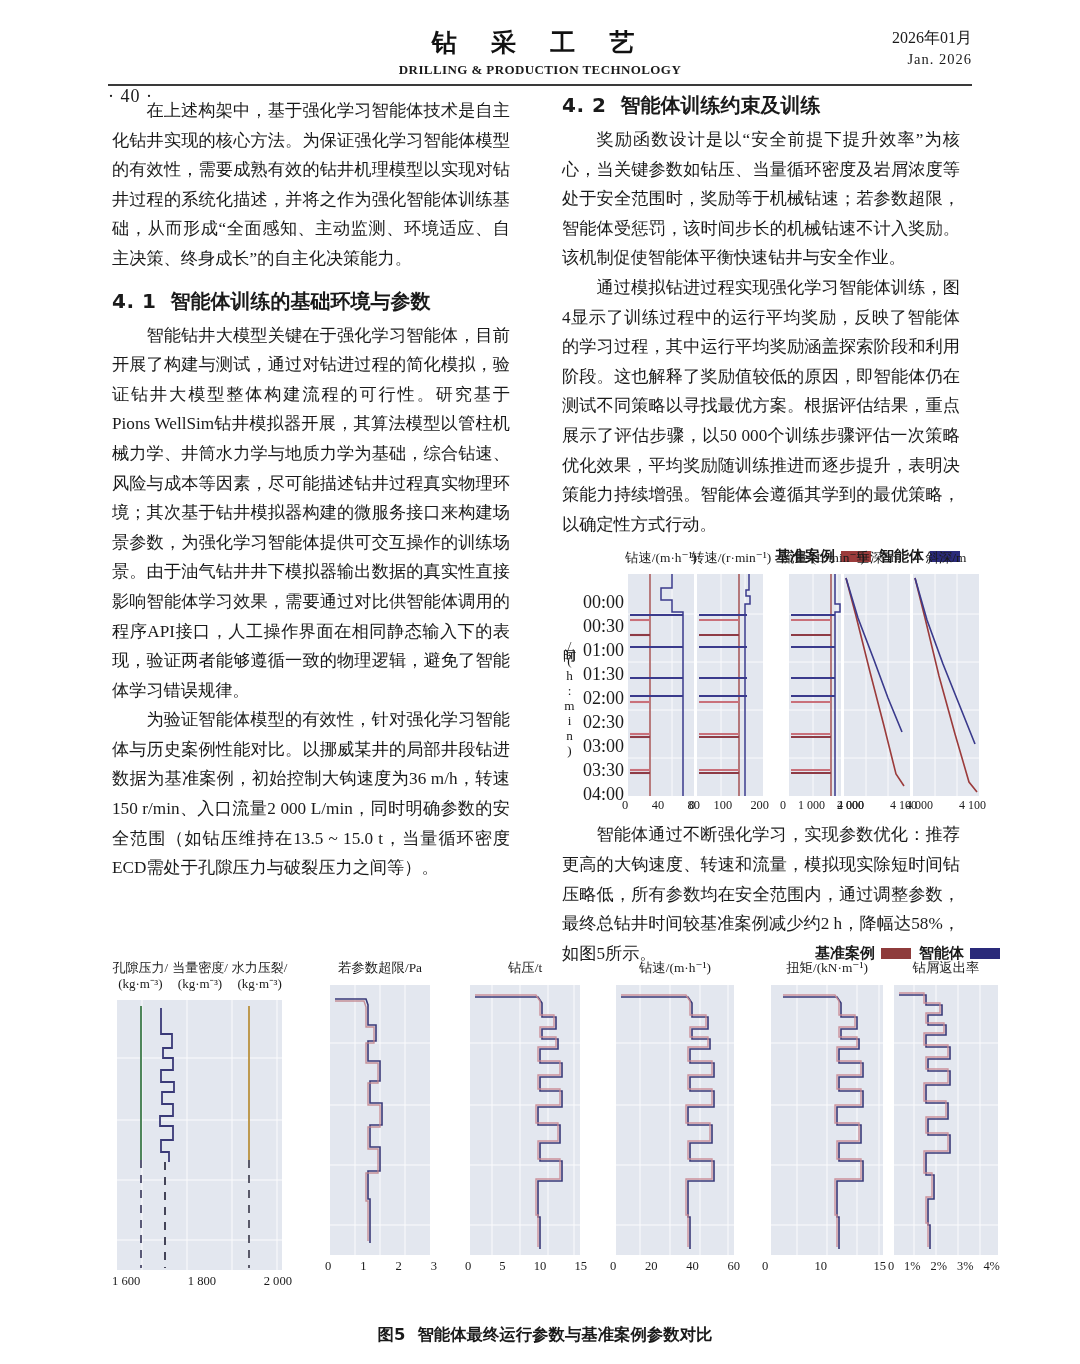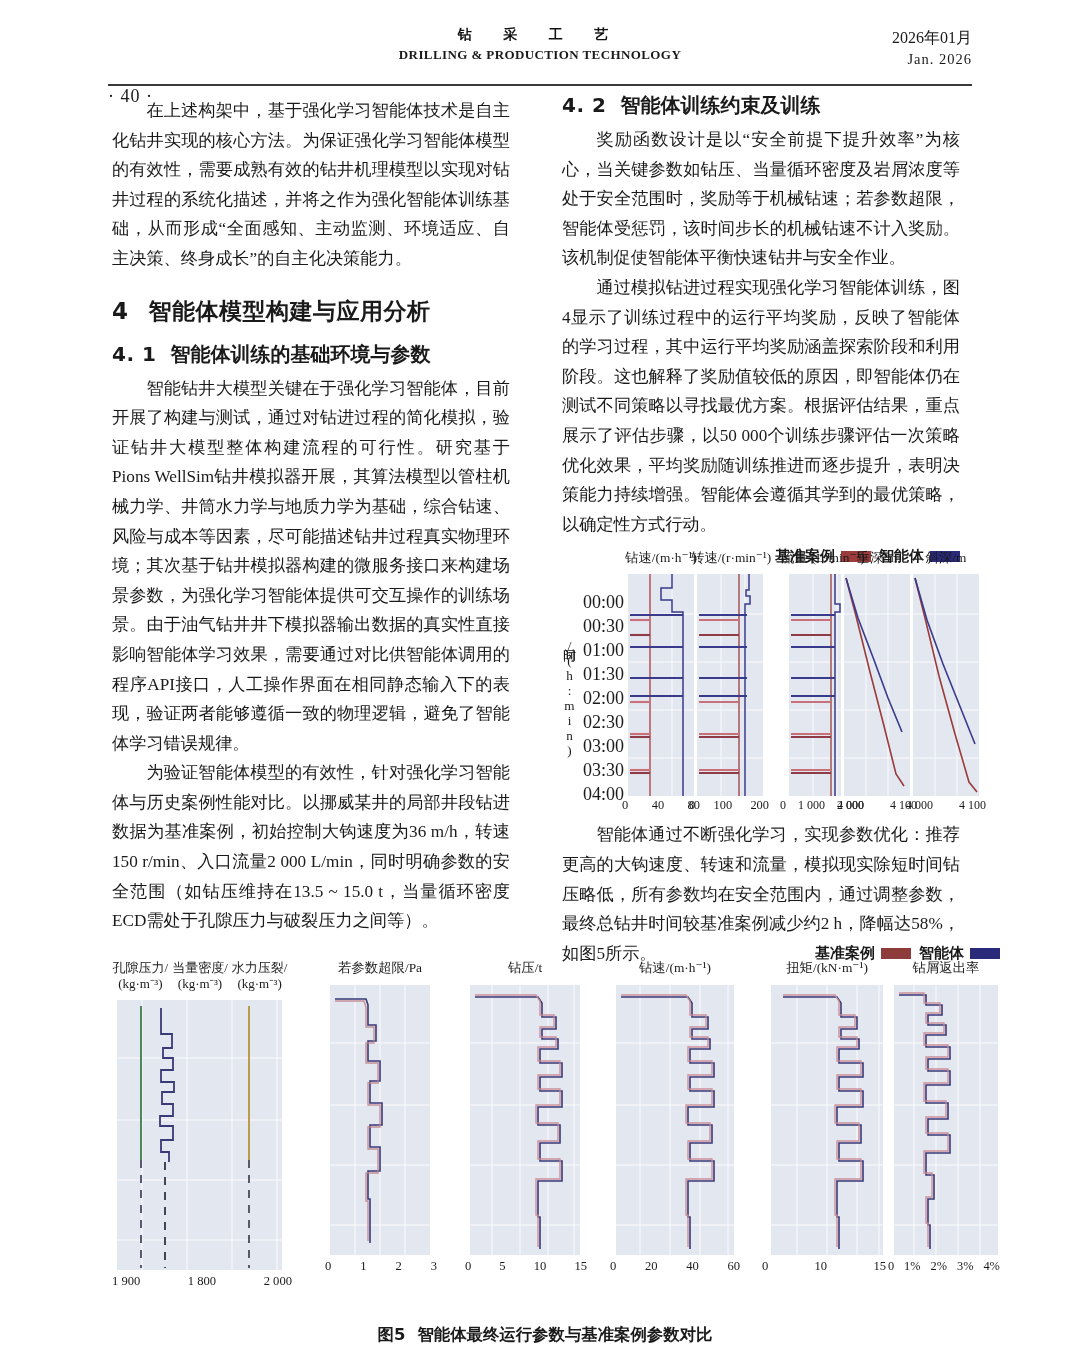--- a/index.html
+++ b/index.html
@@ -14,21 +14,21 @@
   }
   .page { position: relative; width:1080px; height:1364px; padding: 0; }
 
   
   .runhead {
     position:absolute; left:108px; top:24px; width:864px; height:62px;
   }
   .rh-page { position:absolute; left:0; top:22px; font-size:18px; letter-spacing:1px;
              font-family:"Liberation Serif", serif;margin-top:40px; }
   .rh-center { position:absolute; left:50%; transform:translateX(-50%); top:2px; text-align:center; width:480px; }
-  .rh-cn { font-family:"Liberation Serif", serif; font-size:14px; letter-spacing:14px; font-weight:600; color:#111;}
+  .rh-cn { font-family:"Liberation Serif", serif; font-size:25px; letter-spacing:14px; font-weight:600; color:#111;}
   .rh-en { font-size:13px; letter-spacing:0.4px; margin-top:3px; font-weight:600; font-variant:small-caps;}
   .rh-right { position:absolute; right:0; top:2px; text-align:right; font-size:16px; line-height:1.45;}
   .rh-right .l2 { font-size:14.5px; letter-spacing:1px;}
   .rule { position:absolute; left:108px; top:84px; width:864px; height:1.6px; background:#3a3a3a; }
 
   
   .col { position:absolute; width:398px; }
   .col-left  { left:112px; top:96px; }
   .col-right { left:562px; top:92px; }
 
@@ -108,23 +108,20 @@
     <div class="rh-right">
       <div>2026年01月</div>
       <div class="l2">Jan.  2026</div>
     </div>
   </div>
   <div class="rule"></div>
 
   <div class="col col-left">
     <p class="body">在上述构架中，基于强化学习智能体技术是自主化钻井实现的核心方法。为保证强化学习智能体模型的有效性，需要成熟有效的钻井机理模型以实现对钻井过程的系统化描述，并将之作为强化智能体训练基础，从而形成“全面感知、主动监测、环境适应、自主决策、终身成长”的自主化决策能力。</p>
 
-    <h2 class="sec">
-      <span class="num">4</span><span>智能体模型构建与应用分析</span>
-    </h2>
 
     <h3 class="sub">
       <span class="num">4. 1</span><span>智能体训练的基础环境与参数</span>
     </h3>
 
     <p class="body">智能钻井大模型关键在于强化学习智能体，目前开展了构建与测试，通过对钻进过程的简化模拟，验证钻井大模型整体构建流程的可行性。研究基于Pions WellSim钻井模拟器开展，其算法模型以管柱机械力学、井筒水力学与地质力学为基础，综合钻速、风险与成本等因素，尽可能描述钻井过程真实物理环境；其次基于钻井模拟器构建的微服务接口来构建场景参数，为强化学习智能体提供可交互操作的训练场景。由于油气钻井井下模拟器输出数据的真实性直接影响智能体学习效果，需要通过对比供智能体调用的程序API接口，人工操作界面在相同静态输入下的表现，验证两者能够遵循一致的物理逻辑，避免了智能体学习错误规律。</p>
     <p class="body">为验证智能体模型的有效性，针对强化学习智能体与历史案例性能对比。以挪威某井的局部井段钻进数据为基准案例，初始控制大钩速度为36 m/h，转速150 r/min、入口流量2 000 L/min，同时明确参数的安全范围（如钻压维持在13.5 ~ 15.0 t，当量循环密度ECD需处于孔隙压力与破裂压力之间等）。</p>
   </div>
 
   <div class="col col-right">
@@ -372,21 +369,21 @@
           <path d="M44,8 L44,34 L55,34 L55,48 L46,48 L46,58 L56,58 L56,70 L44,70 L44,82
                    L57,82 L57,92 L45,92 L45,104 L56,104 L56,116 L43,116 L43,126 L56,126
                    L56,140 L44,140 L44,152 L52,152 L52,162" fill="none" stroke="#3a3a78" stroke-width="1.8"></path>
           <path d="M48,162 L48,268" fill="none" stroke="#333348" stroke-width="1.8" stroke-dasharray="8 7"></path>
 
           <path d="M132,6 L132,160" fill="none" stroke="#b9913f" stroke-width="1.8"></path>
           <path d="M132,160 L132,268" fill="none" stroke="#4a4a5a" stroke-width="1.8" stroke-dasharray="8 7"></path>
         </svg>
       </div>
       <div class="ticks" style="width:180px;margin-left:12px;margin-top:4px;font-size:12.6px;">
-        <span>1 900</span>
+        <span>1 600</span>
         <span>1 800</span>
         <span>2 000</span>
       </div>
     </div>
 
     <div class="panel" style="position:absolute; left:235px; top:14px; width:110px;">
       <div class="panel-title" style="margin-bottom:6px;">若参数超限/Pa</div>
       <div class="plotbox" style="height:270px;margin-top:10px;width:100px;margin-left:5px;">
         <svg width="100" height="270" viewBox="0 0 100 270">
           <g stroke="#ffffff" stroke-width="1" opacity=".85">

